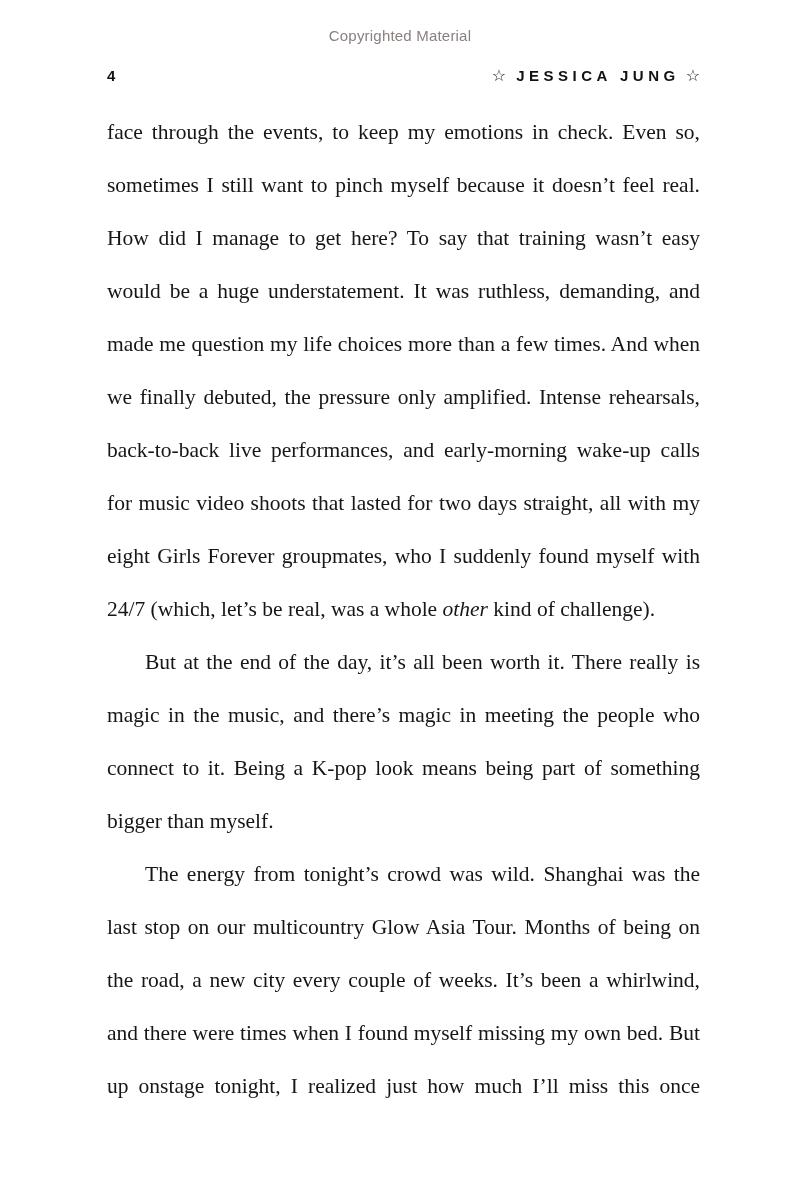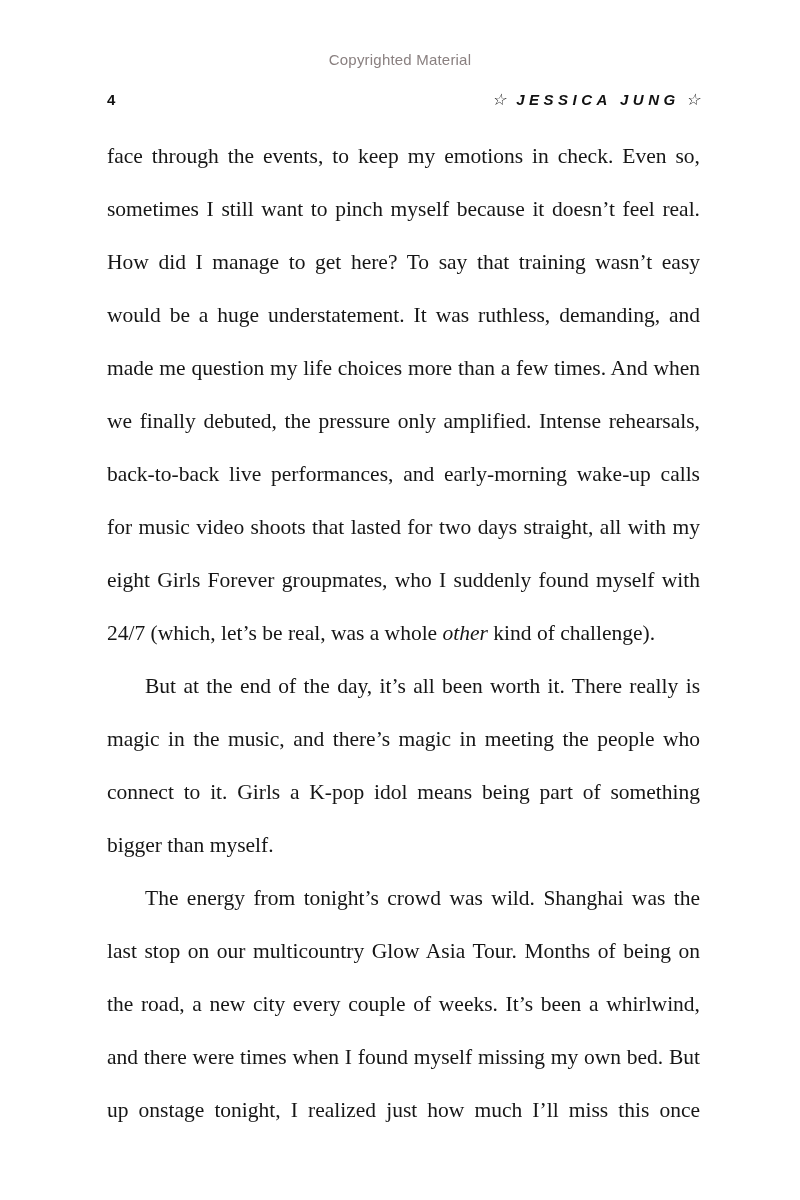--- a/index.html
+++ b/index.html
@@ -7,21 +7,20 @@
     padding: 0;
     background: #ffffff;
   }
   .page {
     position: relative;
     width: 800px;
     height: 1120px;
     background: #ffffff;
     overflow: hidden;
     font-family: "Liberation Serif", serif;
-    margin-top: 24px;
   }
   .copyright {
     position: absolute;
     left: 0;
     width: 100%;
     text-align: center;
     font-family: "Liberation Sans", sans-serif;
     font-size: 15px;
     color: #8a8080;
     letter-spacing: 0.2px;
@@ -41,21 +40,20 @@
   }
   .page-number {
     font-size: 15px;
     font-weight: bold;
   }
   .running-head {
     font-size: 15px;
     font-weight: bold;
     letter-spacing: 4.5px;
     white-space: nowrap;
-    font-style: italic;
   }
   .running-head .star {
     font-weight: normal;
     font-size: 16px;
     letter-spacing: 0;
   }
   .running-head .star.left { margin-right: 10px; }
   .running-head .star.right { margin-left: 6px; }
   .body-text {
     position: absolute;
@@ -87,19 +85,19 @@
 
   <div class="page-header">
     <span class="page-number">4</span>
     <span class="running-head">
       <span class="star left">☆</span><span>JESSICA JUNG</span><span class="star right">☆</span>
     </span>
   </div>
 
   <div class="body-text">
     <p class="no-indent"><span>face through the events, to keep my emotions in check. Even so, sometimes I still want to pinch myself because it doesn’t feel real. How did I manage to get here? To say that training wasn’t easy would be a huge understatement. It was ruthless, demanding, and made me question my life choices more than a few times. And when we finally debuted, the pressure only amplified. Intense rehearsals, back-to-back live performances, and early-morning wake-up calls for music video shoots that lasted for two days straight, all with my eight Girls Forever groupmates, who I suddenly found myself with 24/7 (which, let’s be real, was a whole </span><em>other</em><span> kind of challenge).</span></p>
-    <p>But at the end of the day, it’s all been worth it. There really is magic in the music, and there’s magic in meeting the people who connect to it. Girls a K-pop idol means being part of something bigger than myself.</p>
+    <p>But at the end of the day, it’s all been worth it. There really is magic in the music, and there’s magic in meeting the people who connect to it. Being a K-pop look means being part of something bigger than myself.</p>
     <p>The energy from tonight’s crowd was wild. Shanghai was the last stop on our multicountry Glow Asia Tour. Months of being on the road, a new city every couple of weeks. It’s been a whirlwind, and there were times when I found myself missing my own bed. But up onstage tonight, I realized just how much I’ll miss this once we’re back home in Korea. It’s January and we won’t tour again this year until the fall, so this is our last big group performance for a while. And you could feel that in the air. We gave 110 percent tonight, and the fans gave it right back to us. Now it’s time to celebrate.</p>
   </div>
 
   <div class="copyright bottom">Copyrighted Material</div>
 
 </div>
 
 </body></html>

